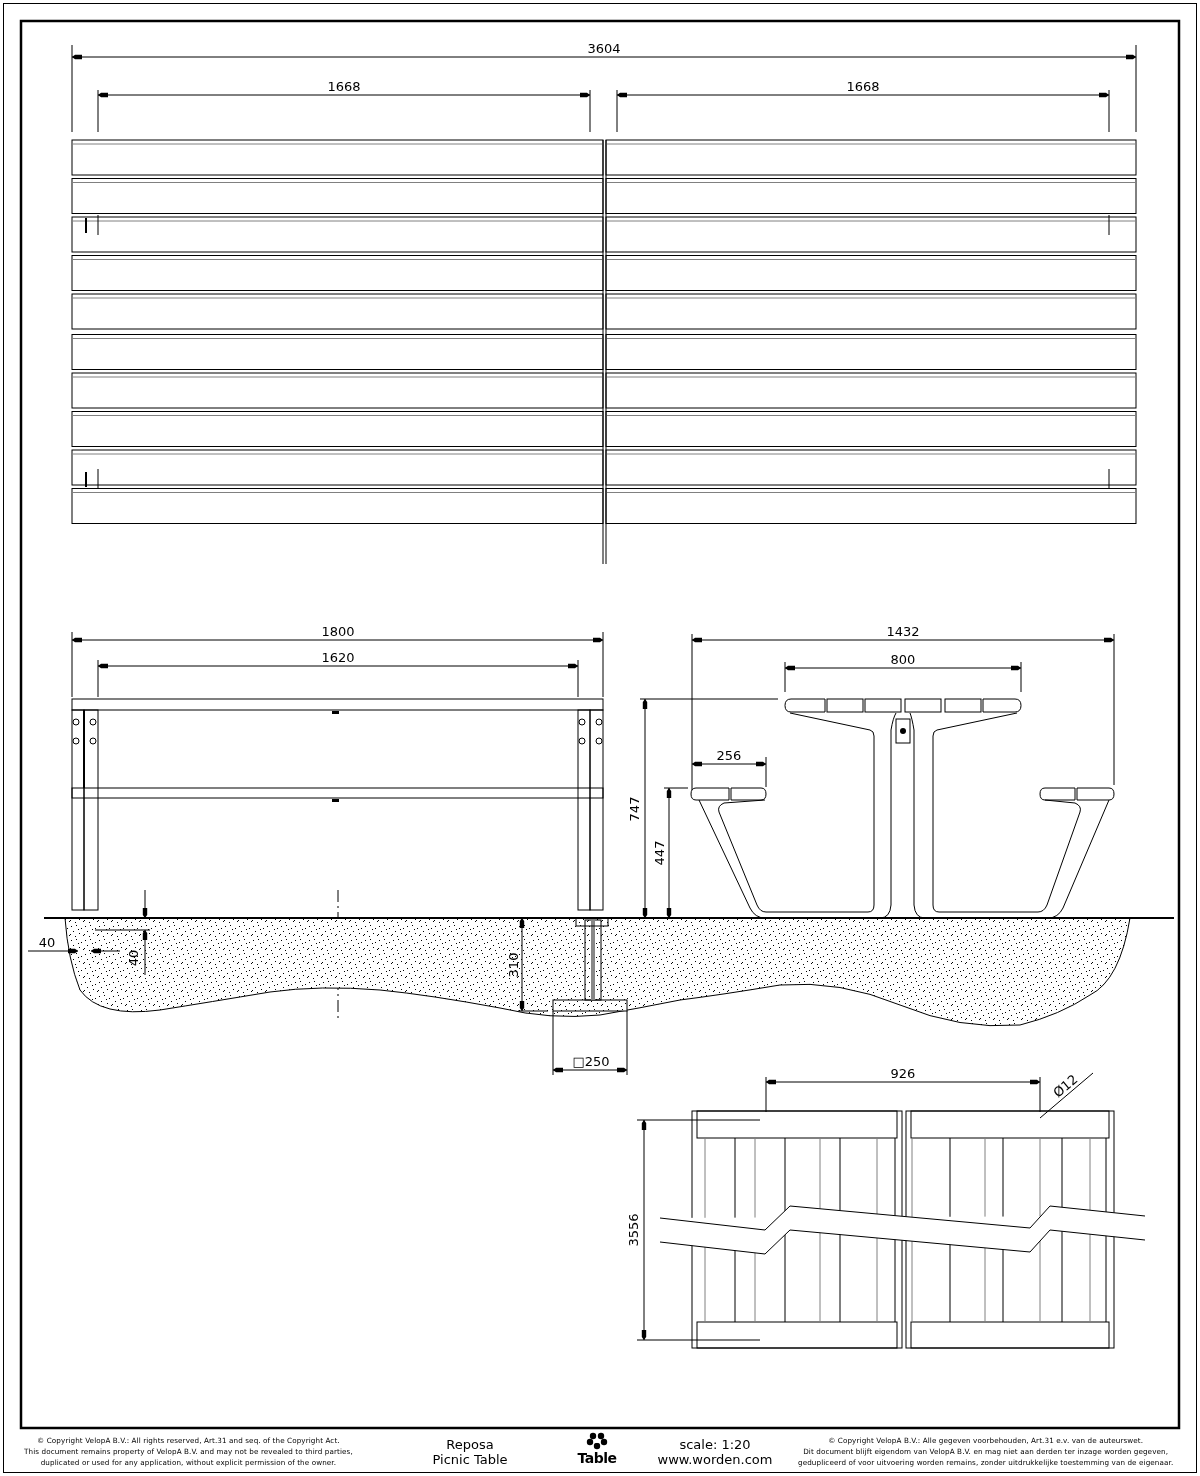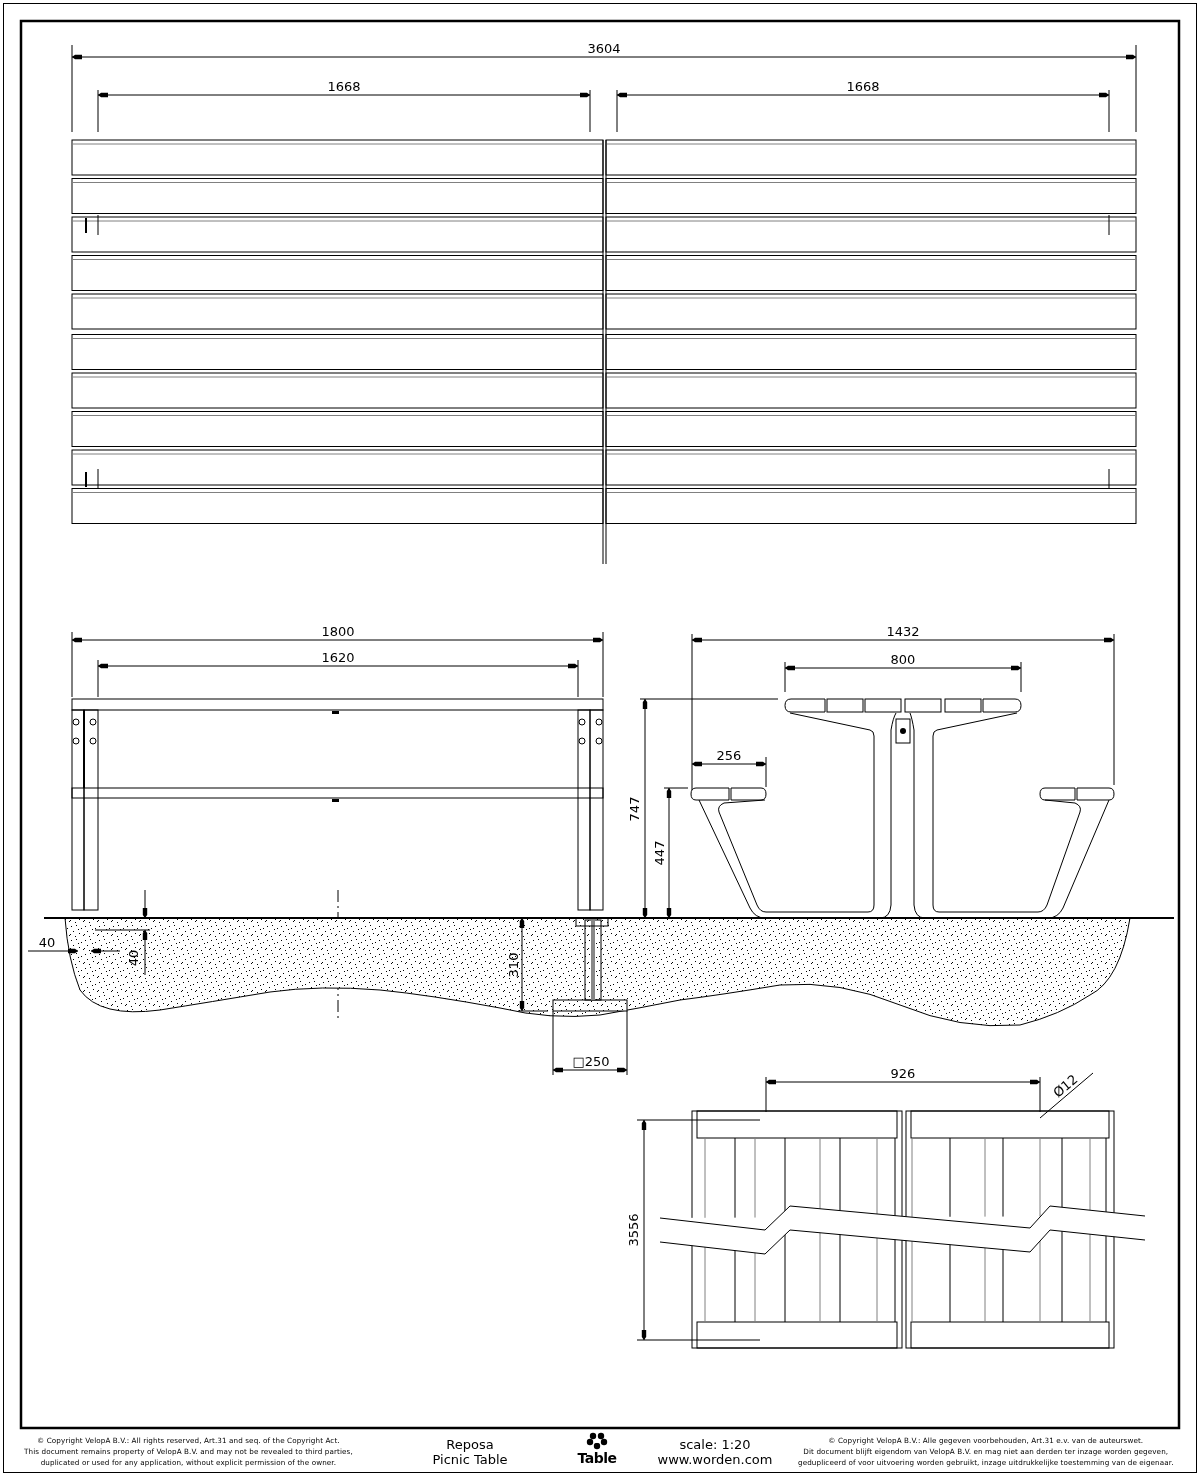--- a/index.html
+++ b/index.html
@@ -286,14 +286,14 @@
   </svg>
   <div class="logo-text" style="margin-top:-4px;">Table</div>
 </div>
 <div class="tb center" style="left:650px; top:1437px; width:130px;">
   <div>scale: 1:20</div>
   <div>www.worden.com</div>
 </div>
 <div class="tb copy" style="left:798px; top:1435px;">
   <div>© Copyright VelopA B.V.: Alle gegeven voorbehouden, Art.31 e.v. van de auteurswet.</div>
   <div>Dit document blijft eigendom van VelopA B.V. en mag niet aan derden ter inzage worden gegeven,</div>
-  <div>gedupliceerd of voor uitvoering worden gebruikt, inzage uitdrukkelijke toestemming van de eigenaar.</div>
+  <div>gedupliceerd of voor uitvoering worden remains, zonder uitdrukkelijke toestemming van de eigenaar.</div>
 </div>
 
 </body></html>

